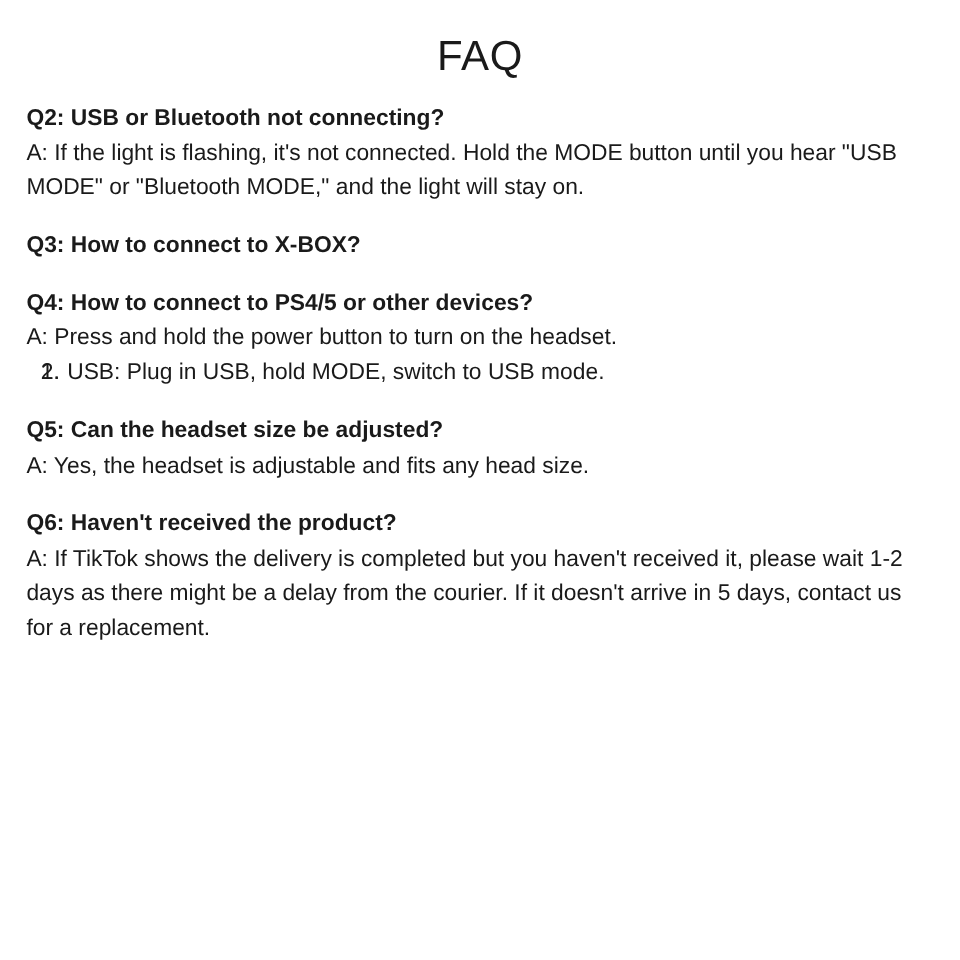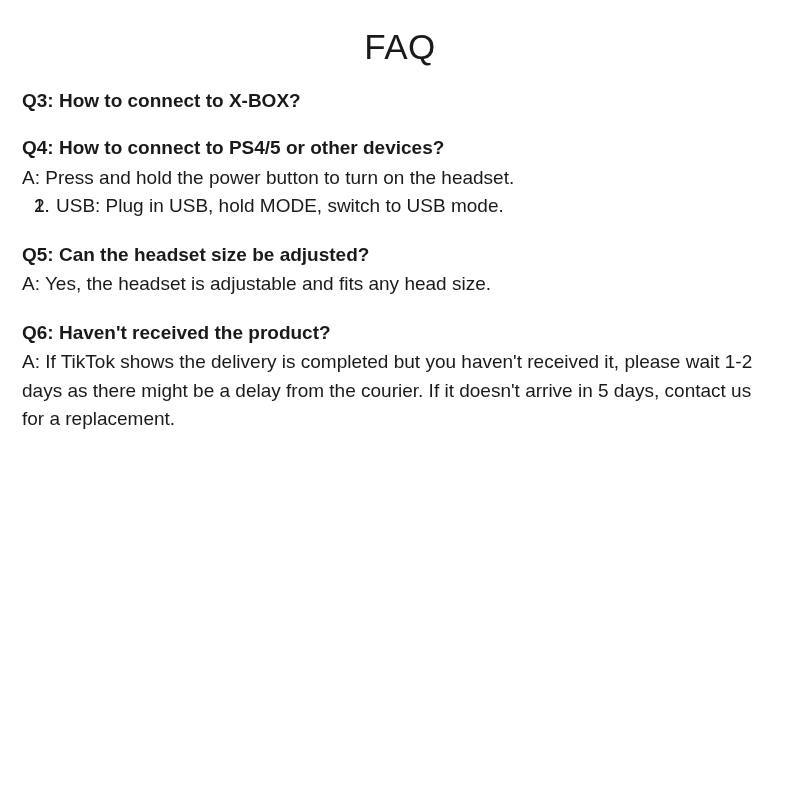--- a/index.html
+++ b/index.html
@@ -63,20 +63,22 @@
 </style>
 </head>
 <body>
 
 <div class="page">
 
   <h1 class="doc-title">FAQ</h1>
 
 
   <div class="faq-block">
+    <p class="faq-q">Q2: USB or Bluetooth not connecting?</p>
+    <p class="faq-a">A: If the light is flashing, it's not connected. Hold the MODE button until you hear "USB MODE" or "Bluetooth MODE," and the light will stay on.</p>
   </div>
 
   <div class="faq-block">
     <p class="faq-q">Q3: How to connect to X-BOX?</p>
   </div>
 
   <div class="faq-block">
     <p class="faq-q">Q4: How to connect to PS4/5 or other devices?</p>
     <p class="faq-a">A: Press and hold the power button to turn on the headset.</p>
     <ul class="faq-sublist">

